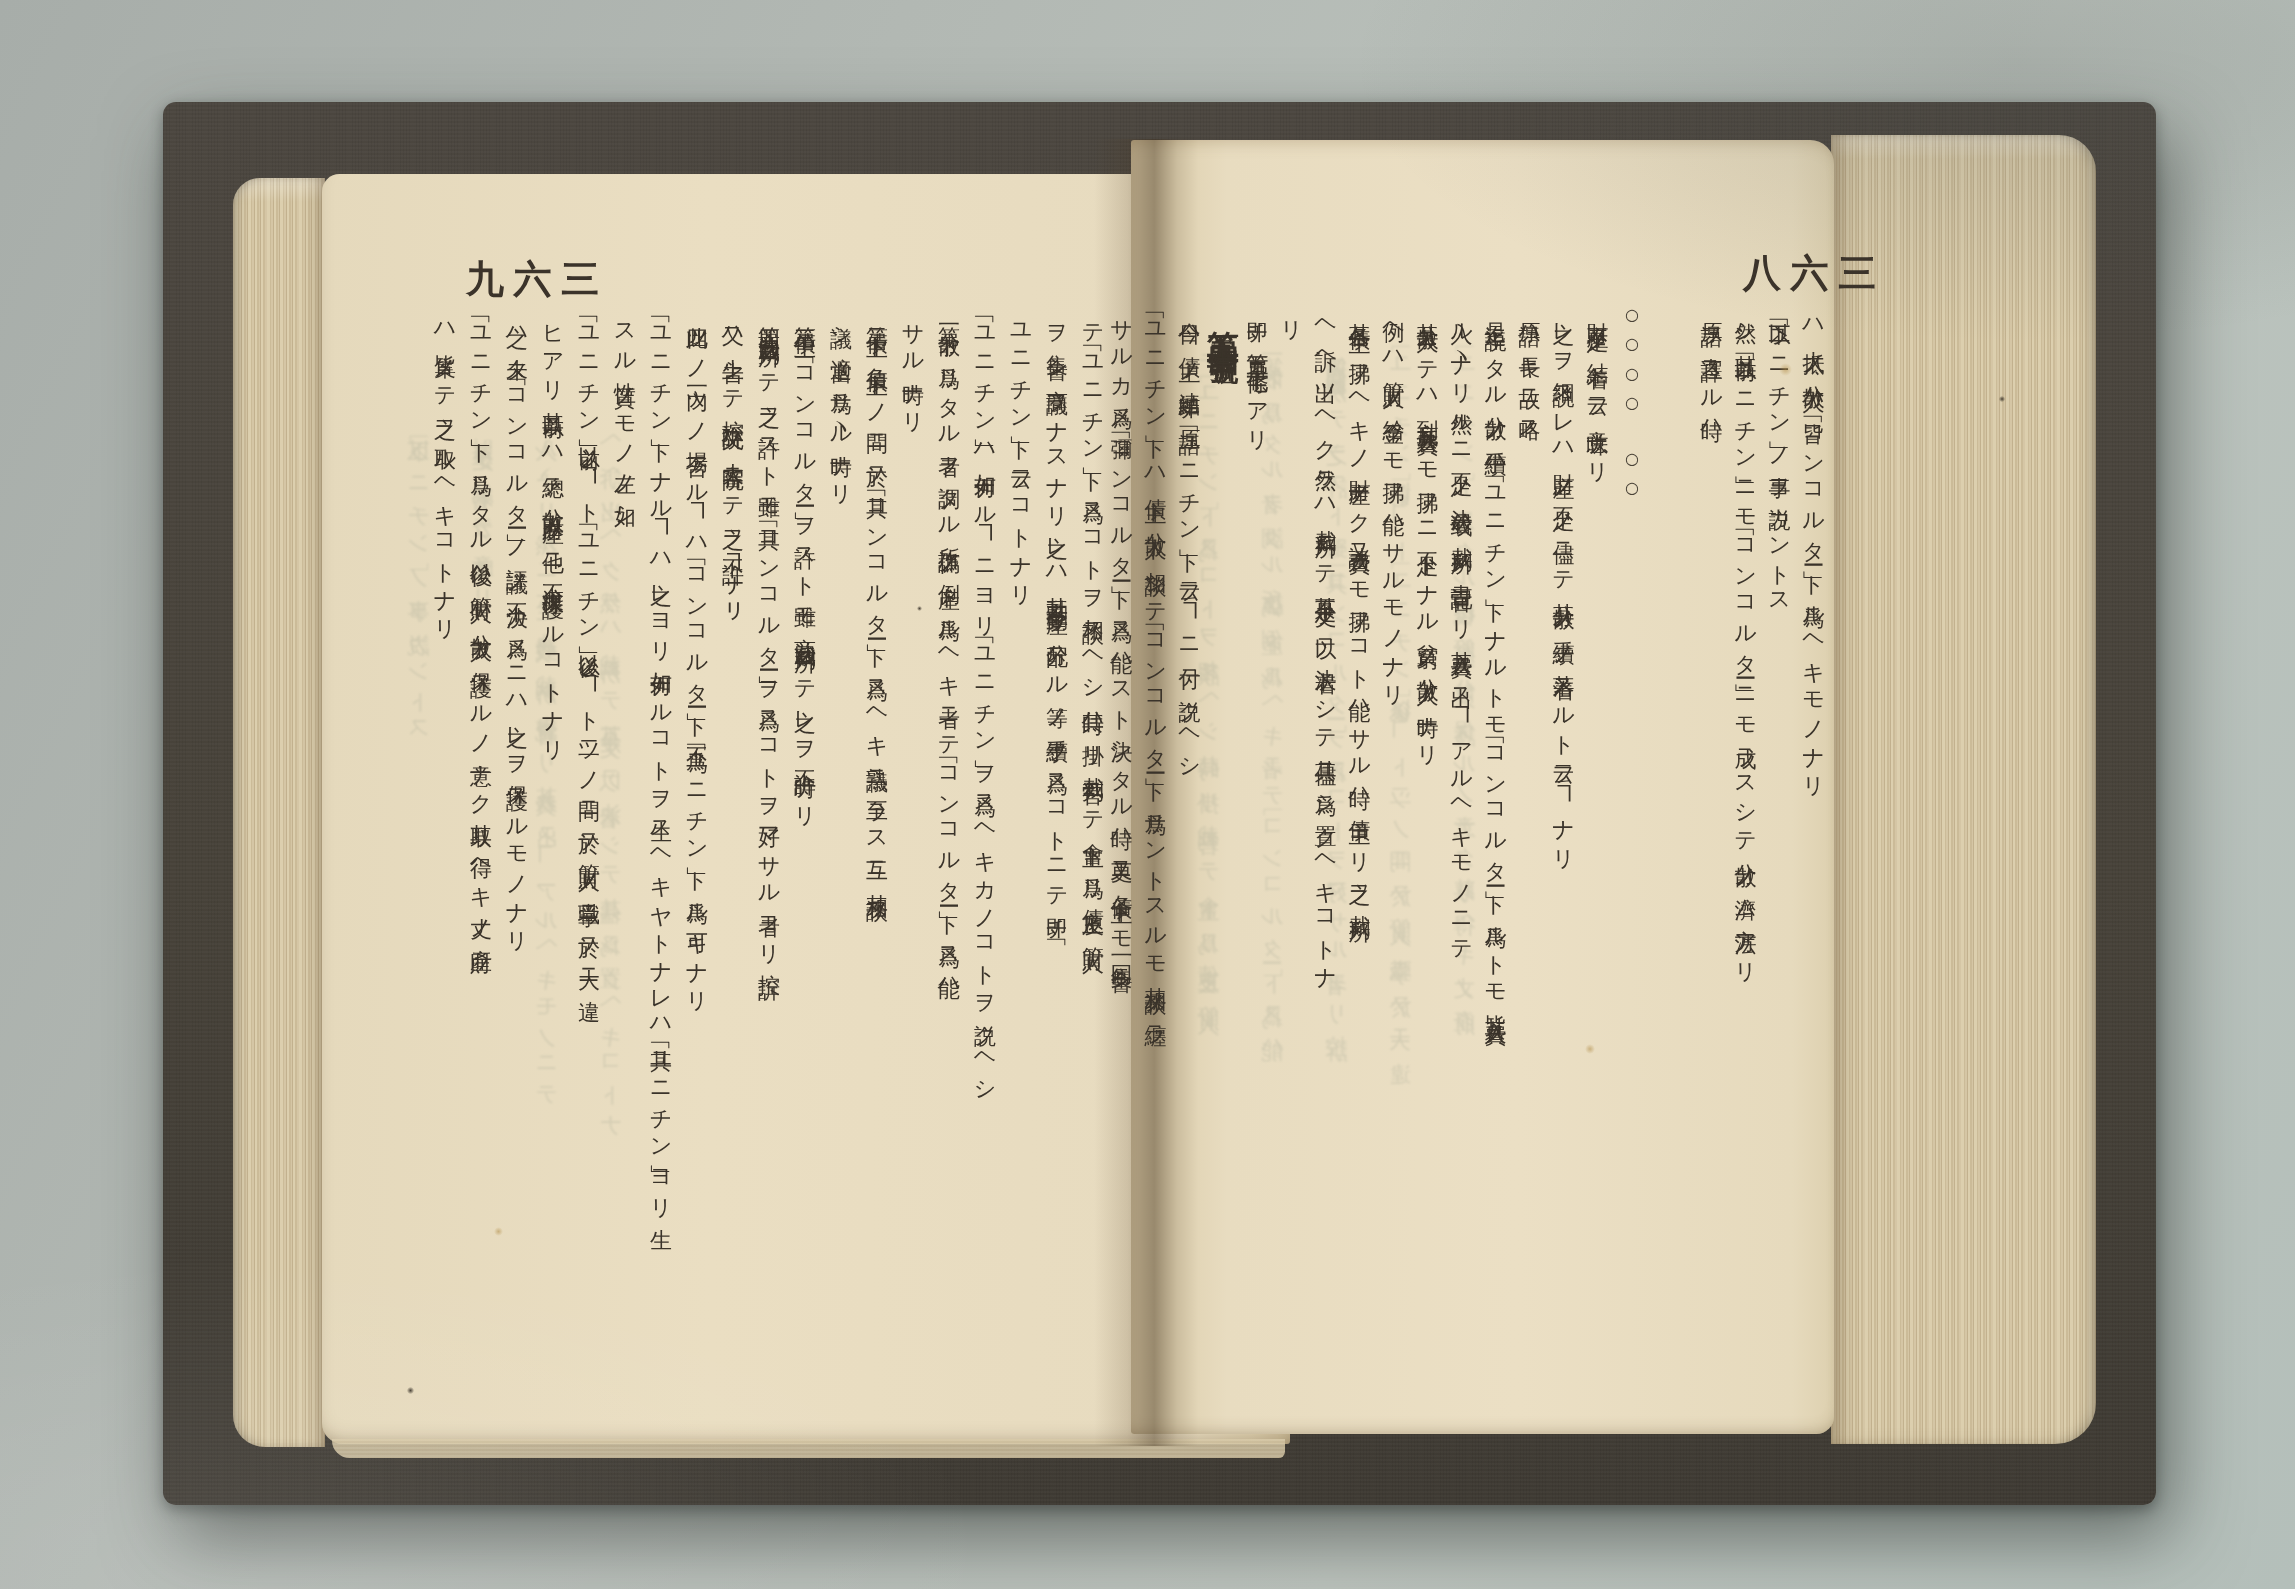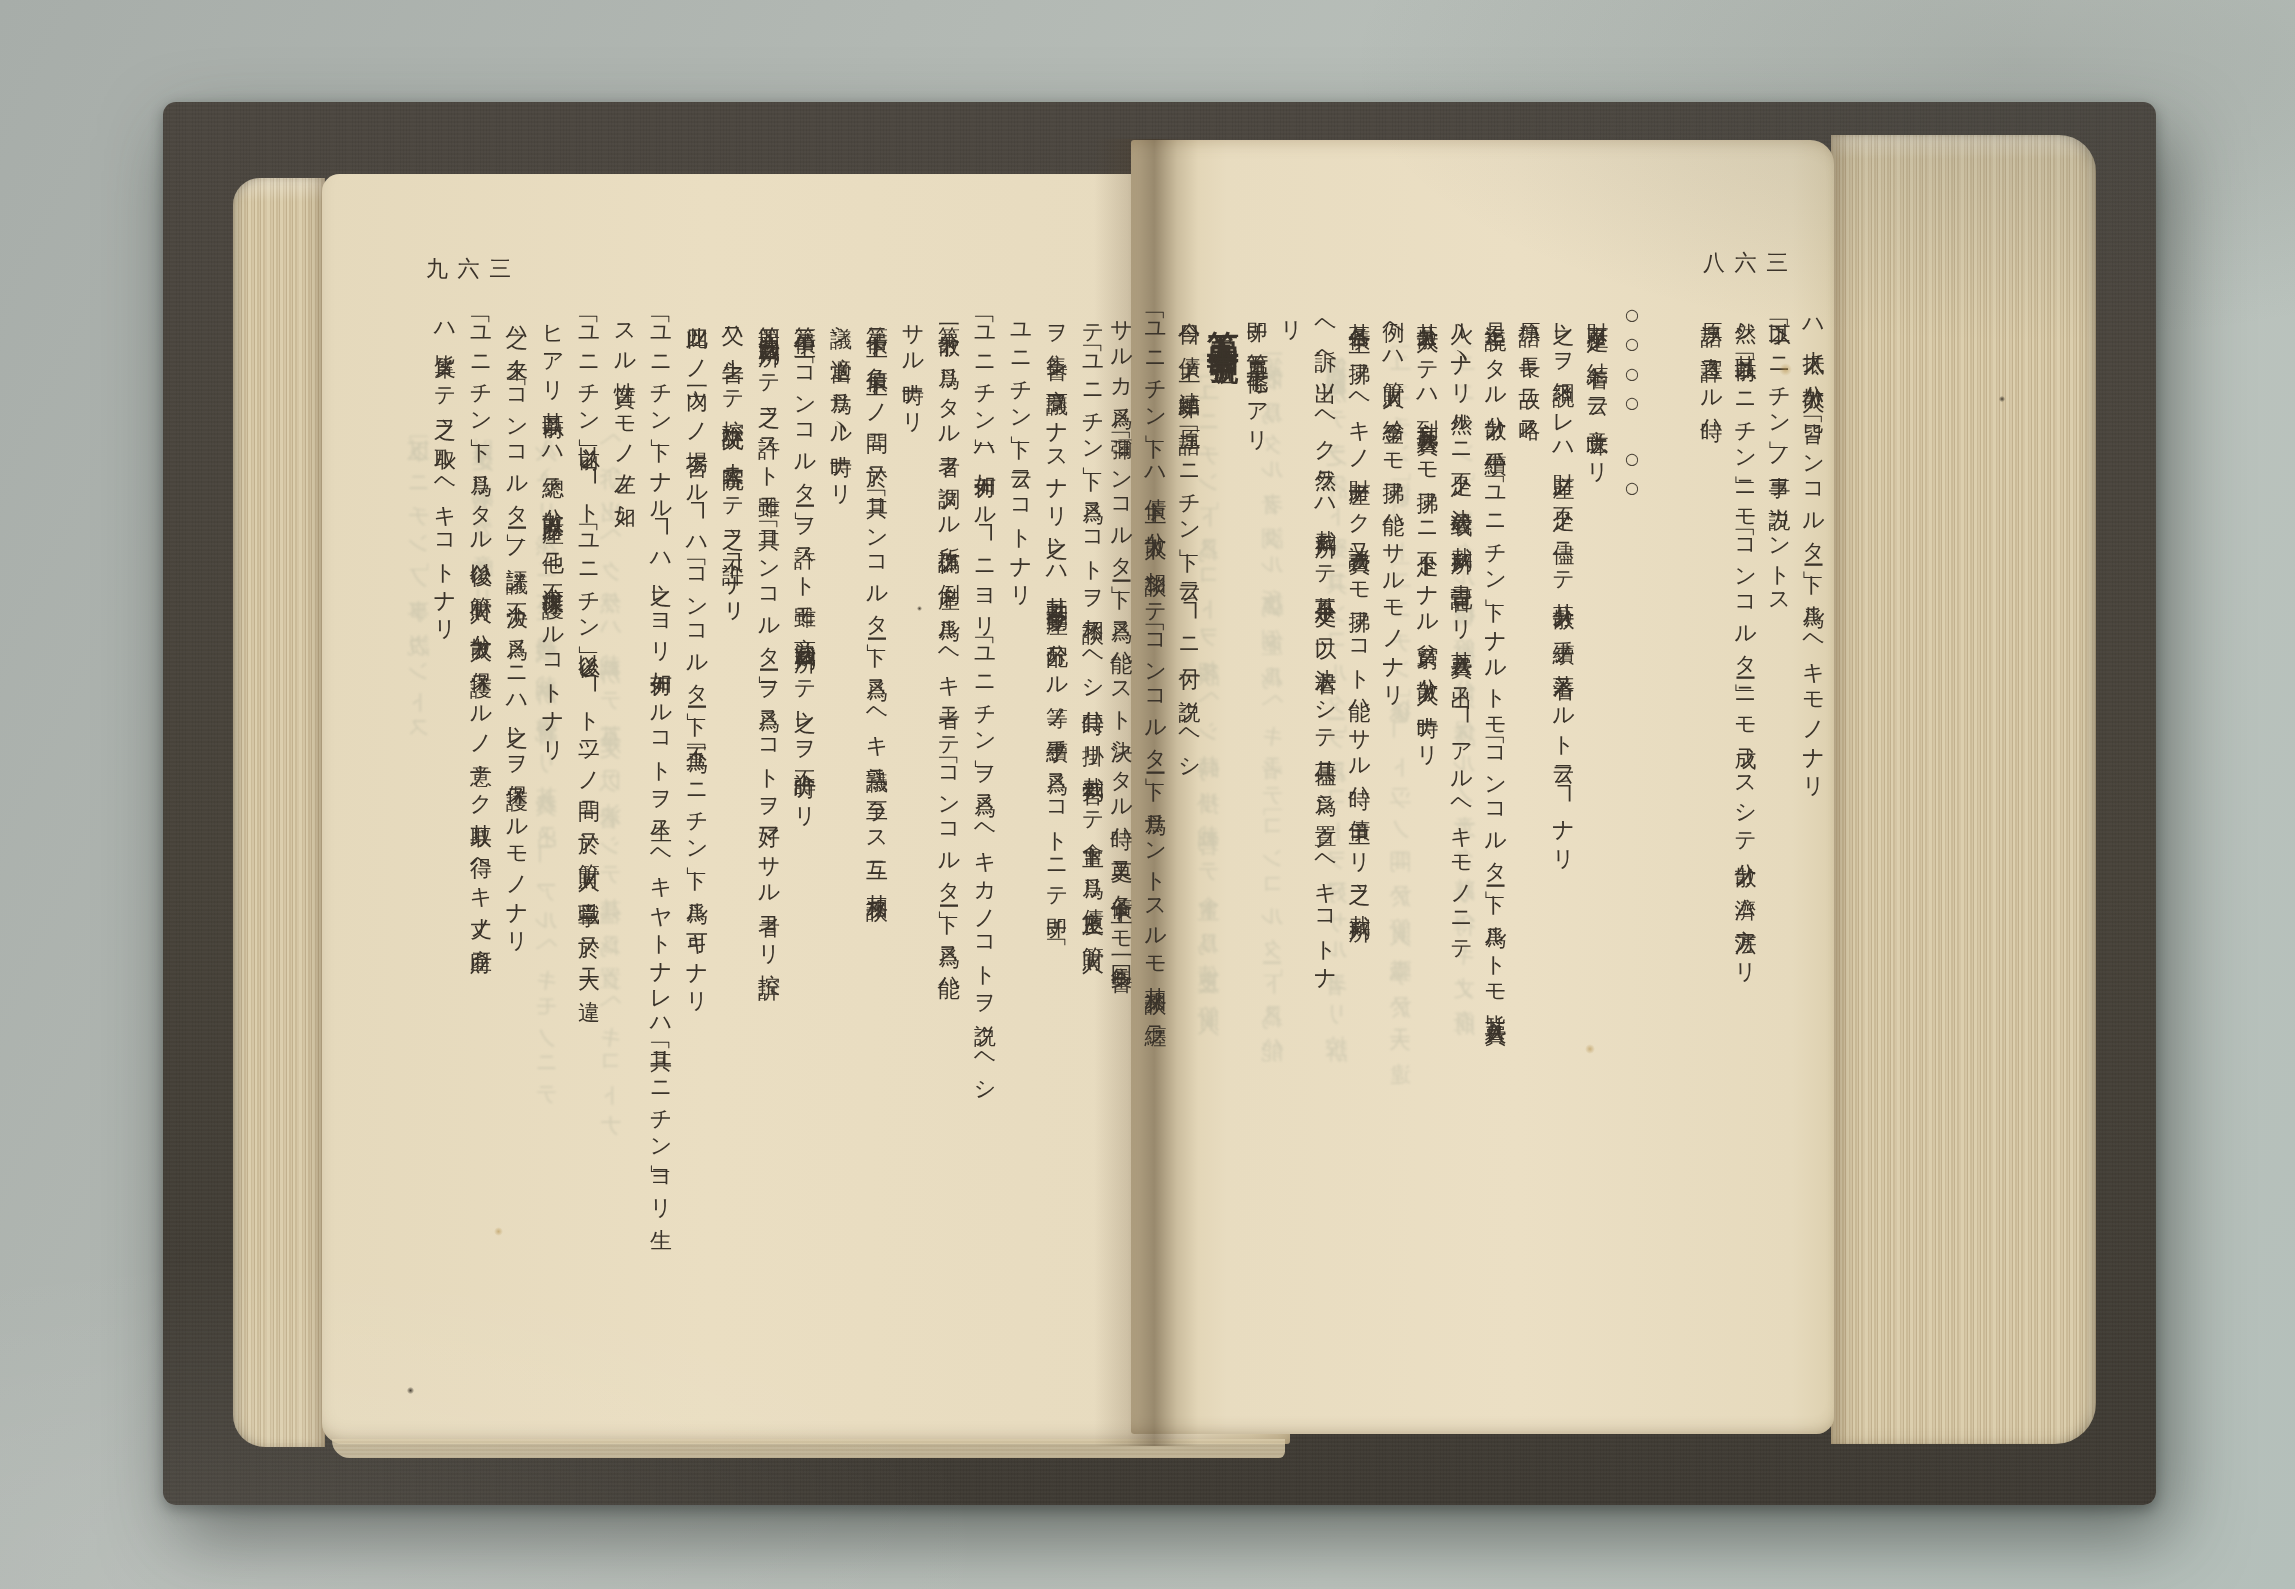--- a/index.html
+++ b/index.html
@@ -83,22 +83,22 @@
   .text-block .col { line-height:34px; }
   .left-text  { left:94px; top:135px; width:695px; height:1070px; }
   .left-text .col { line-height:36px; }
   .right-text { left:21.5px;  top:165px; width:678px; height:1074px; }
 
   .col.circles-col { font-size:16px; letter-spacing:10.4px; padding-block-start:46px; color:#494237; }
   .heading-num { font-weight:bold; font-size:32px; letter-spacing:5.6px; }
   .heading-date { font-size:21px; letter-spacing:1.6px; }
 
   .page-number {
-    position:absolute; color:#3b332a; font-size:22px; font-weight:normal;
-    letter-spacing:9.6px; z-index:3; white-space:nowrap;
+    position:absolute; color:#3b332a; font-size:38px; font-weight:bold;
+    letter-spacing:9.6px; z-index:3; white-space:nowrap;margin-left:40px;
   }
   .pn-left  { left:104px; top:80px; }
   .pn-right { left:572px; top:108px; }
 
   
   .ghost {
     position:absolute; writing-mode:vertical-rl; text-orientation:upright;
     transform:scaleX(-1); color:#6f7f72; opacity:.17; filter:blur(1px);
     font-size:22px; letter-spacing:4px; z-index:1; overflow:hidden;
   }

